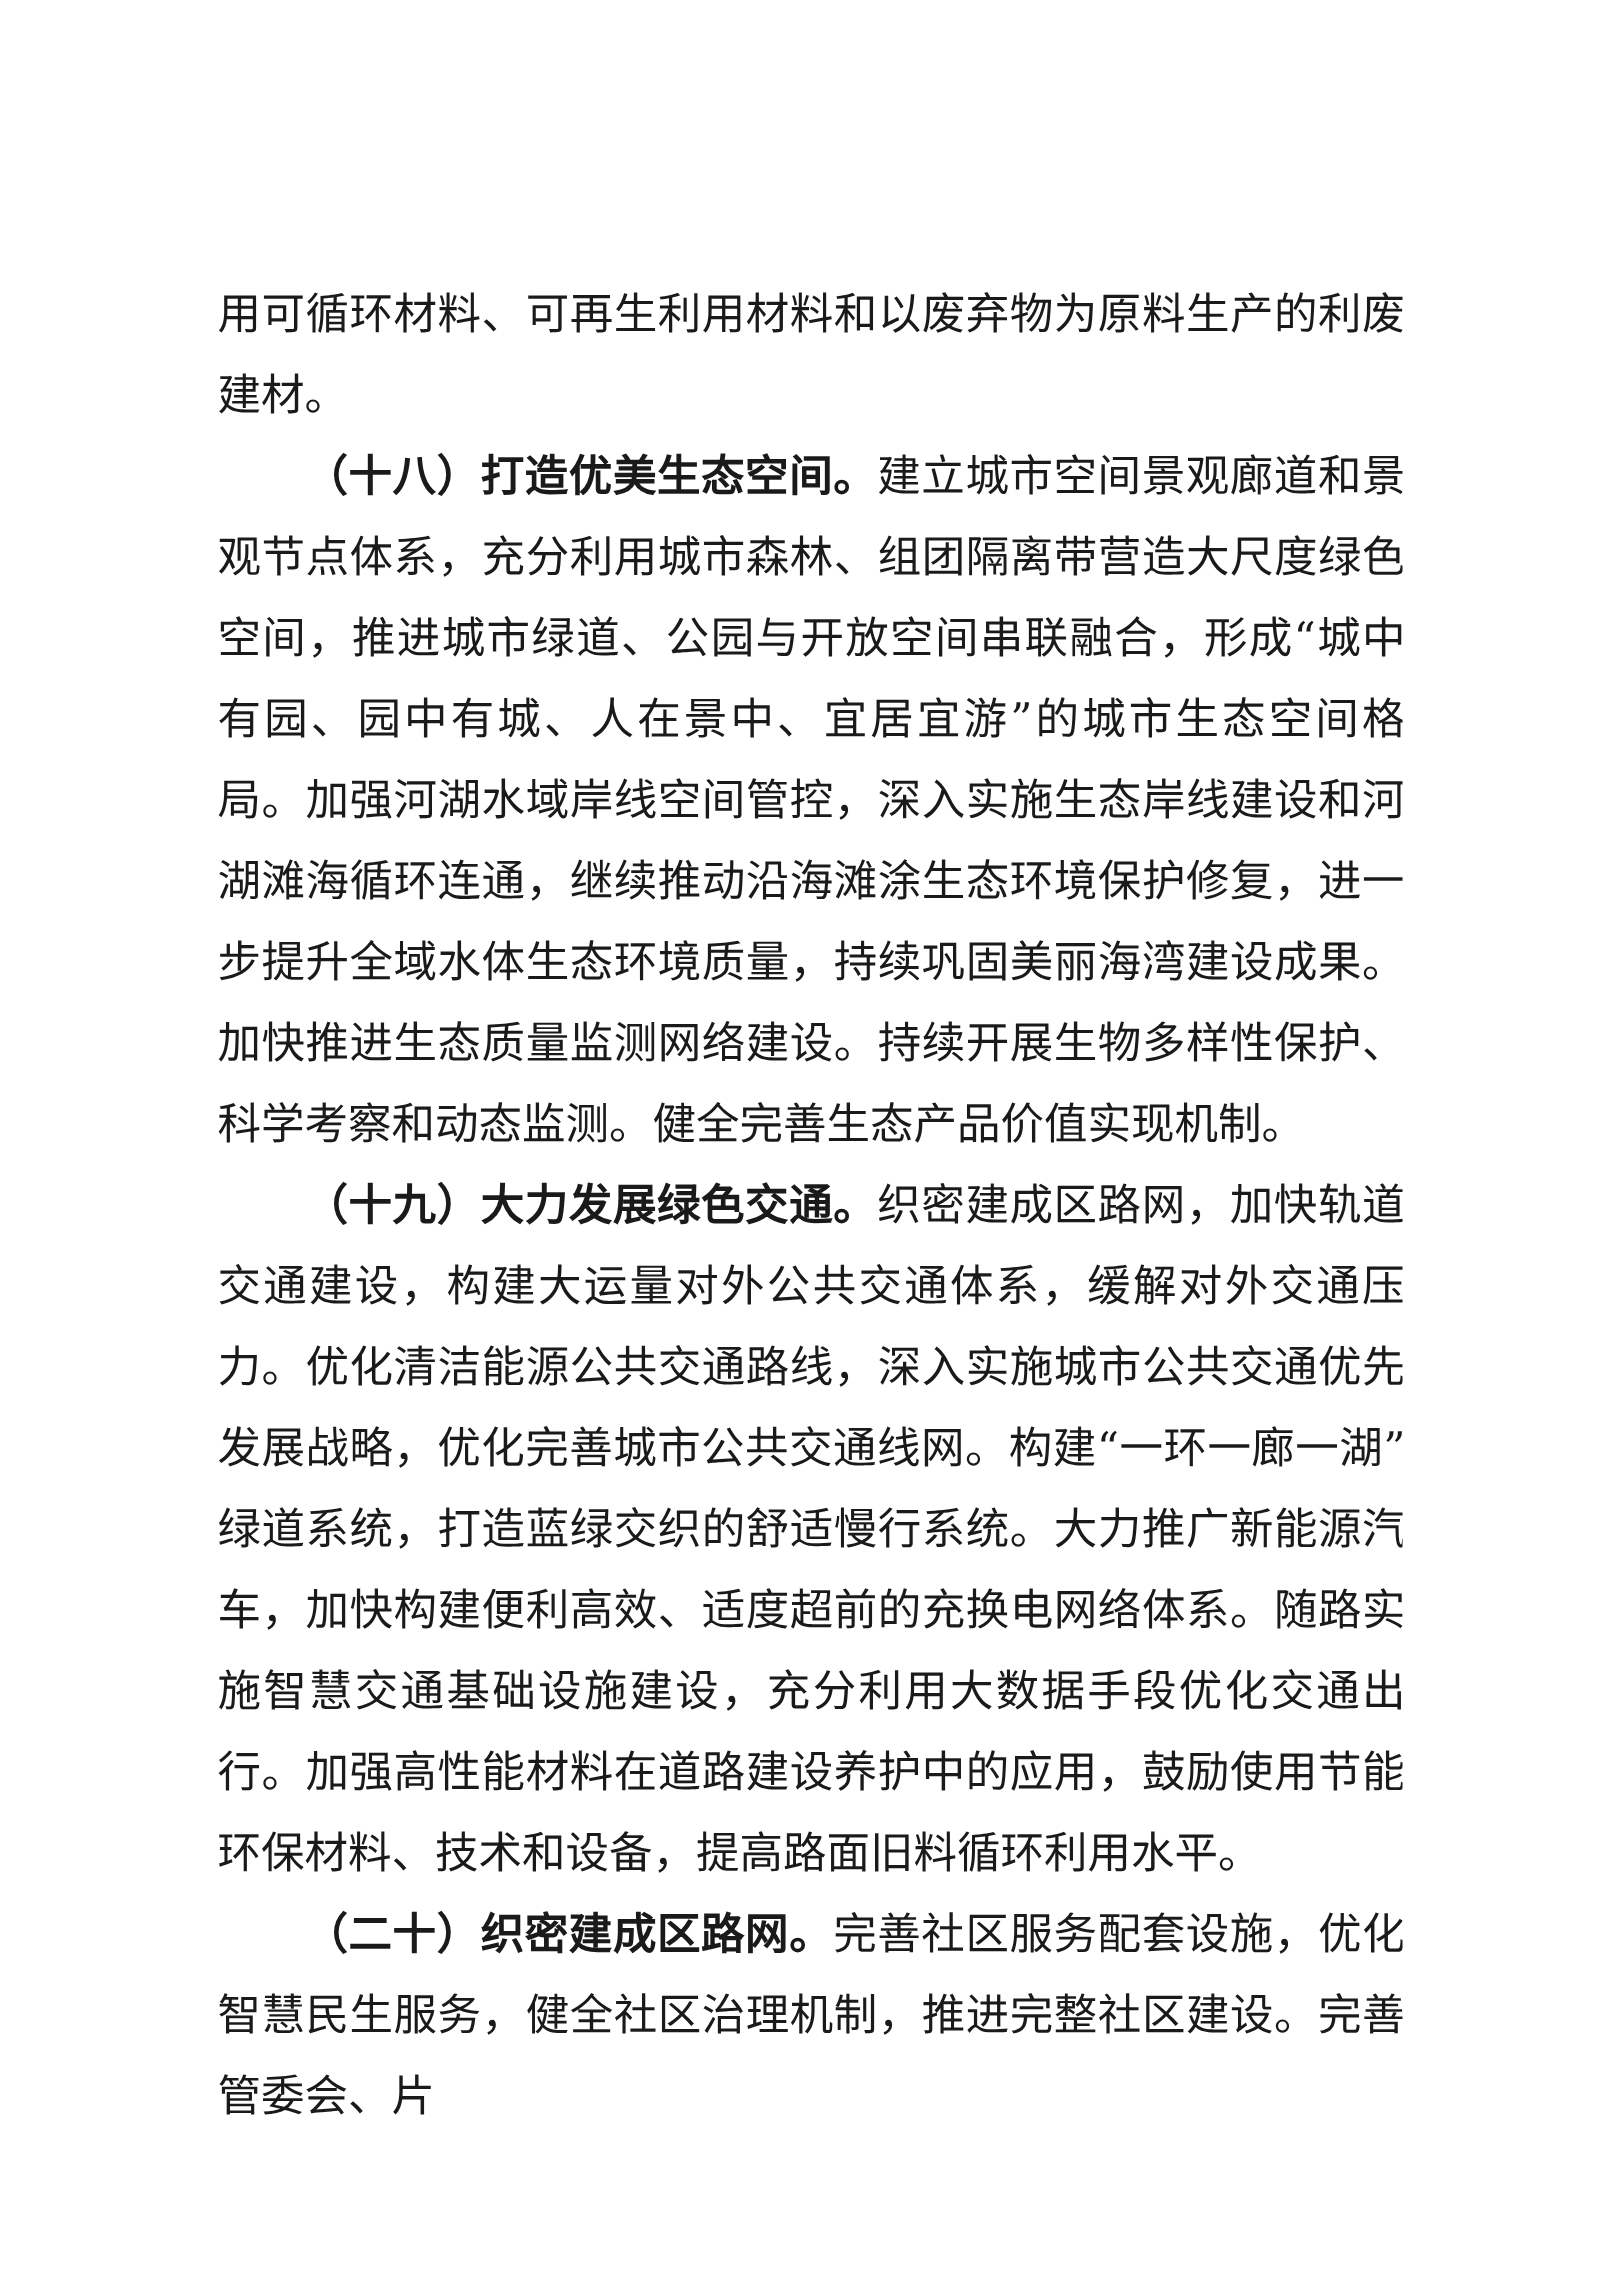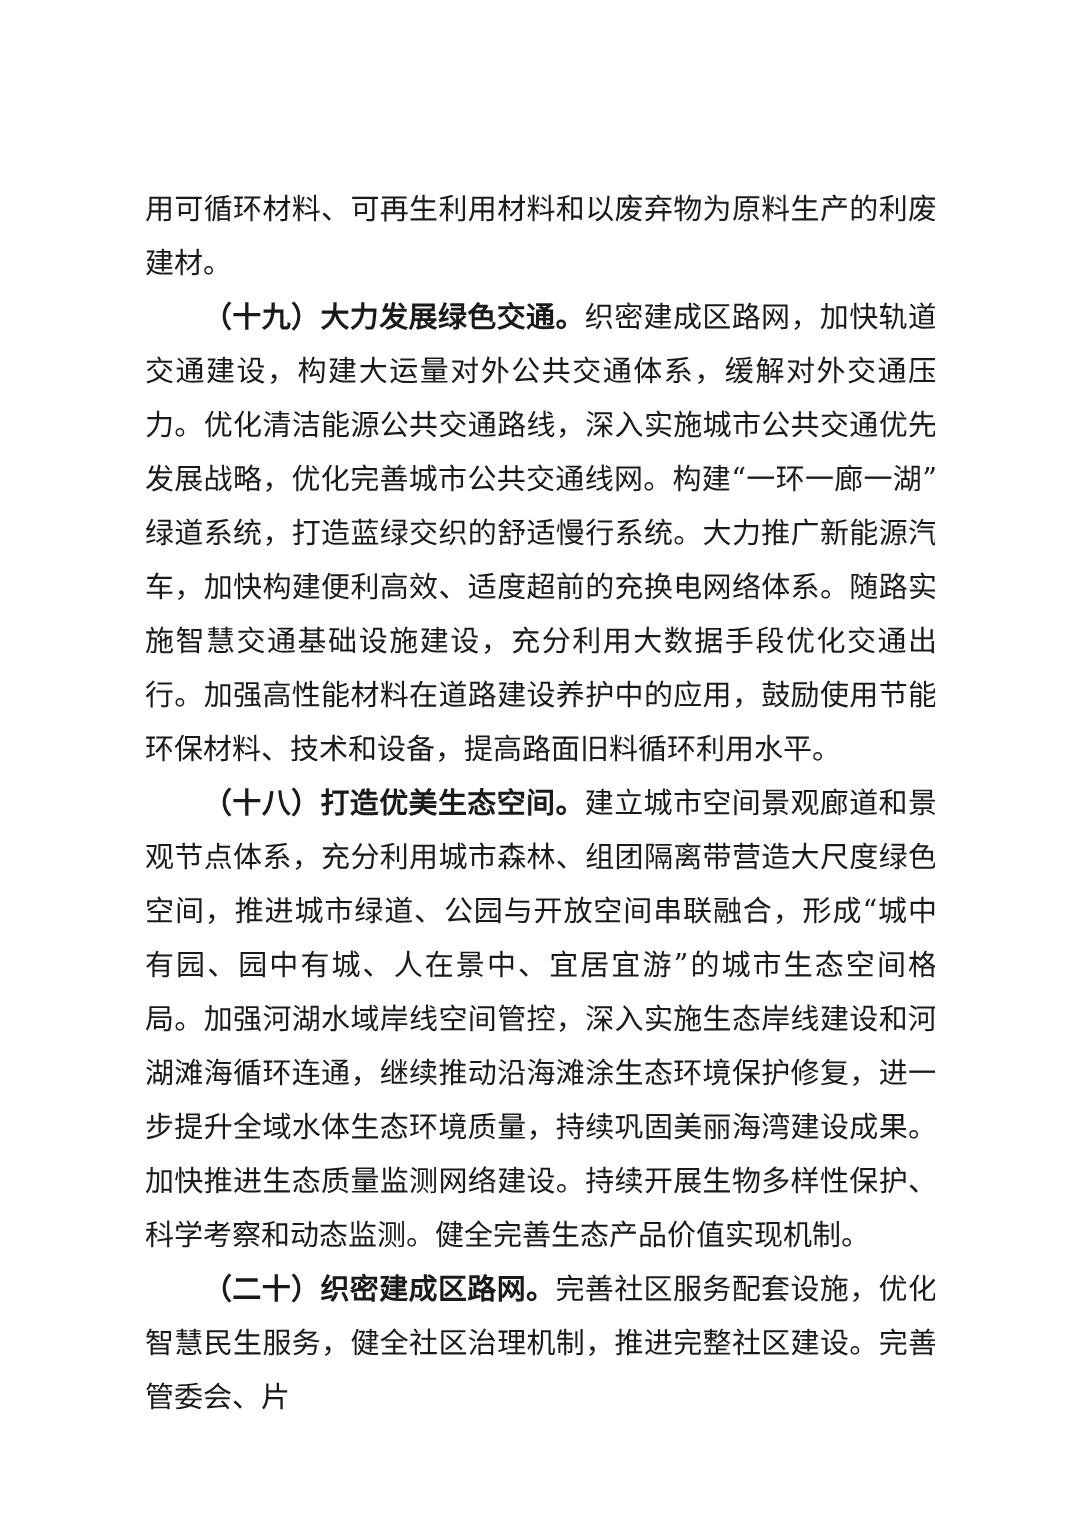--- a/index.html
+++ b/index.html
@@ -37,17 +37,17 @@
   .seg.bold {
     font-weight: bold;
   }
 </style>
 </head>
 <body>
 
 <div class="page" style="background: rgb(255, 255, 255);">
   <div class="content" style="color: rgb(26, 26, 26);">
       <p class="para"><span class="seg">用可循环材料、可再生利用材料和以废弃物为原料生产的利废建材。</span></p>
+      <p class="para indent"><span class="seg bold">（十八）打造优美生态空间。</span><span class="seg">建立城市空间景观廊道和景观节点体系，充分利用城市森林、组团隔离带营造大尺度绿色空间，推进城市绿道、公园与开放空间串联融合，形成“城中有园、园中有城、人在景中、宜居宜游”的城市生态空间格局。加强河湖水域岸线空间管控，深入实施生态岸线建设和河湖滩海循环连通，继续推动沿海滩涂生态环境保护修复，进一步提升全域水体生态环境质量，持续巩固美丽海湾建设成果。加快推进生态质量监测网络建设。持续开展生物多样性保护、科学考察和动态监测。健全完善生态产品价值实现机制。</span></p>
       <p class="para indent"><span class="seg bold">（十九）大力发展绿色交通。</span><span class="seg">织密建成区路网，加快轨道交通建设，构建大运量对外公共交通体系，缓解对外交通压力。优化清洁能源公共交通路线，深入实施城市公共交通优先发展战略，优化完善城市公共交通线网。构建“一环一廊一湖”绿道系统，打造蓝绿交织的舒适慢行系统。大力推广新能源汽车，加快构建便利高效、适度超前的充换电网络体系。随路实施智慧交通基础设施建设，充分利用大数据手段优化交通出行。加强高性能材料在道路建设养护中的应用，鼓励使用节能环保材料、技术和设备，提高路面旧料循环利用水平。</span></p>
-      <p class="para indent"><span class="seg bold">（十八）打造优美生态空间。</span><span class="seg">建立城市空间景观廊道和景观节点体系，充分利用城市森林、组团隔离带营造大尺度绿色空间，推进城市绿道、公园与开放空间串联融合，形成“城中有园、园中有城、人在景中、宜居宜游”的城市生态空间格局。加强河湖水域岸线空间管控，深入实施生态岸线建设和河湖滩海循环连通，继续推动沿海滩涂生态环境保护修复，进一步提升全域水体生态环境质量，持续巩固美丽海湾建设成果。加快推进生态质量监测网络建设。持续开展生物多样性保护、科学考察和动态监测。健全完善生态产品价值实现机制。</span></p>
       <p class="para indent"><span class="seg bold">（二十）织密建成区路网。</span><span class="seg">完善社区服务配套设施，优化智慧民生服务，健全社区治理机制，推进完整社区建设。完善管委会、片</span></p>
     </div>
 </div>
 
 </body></html>

